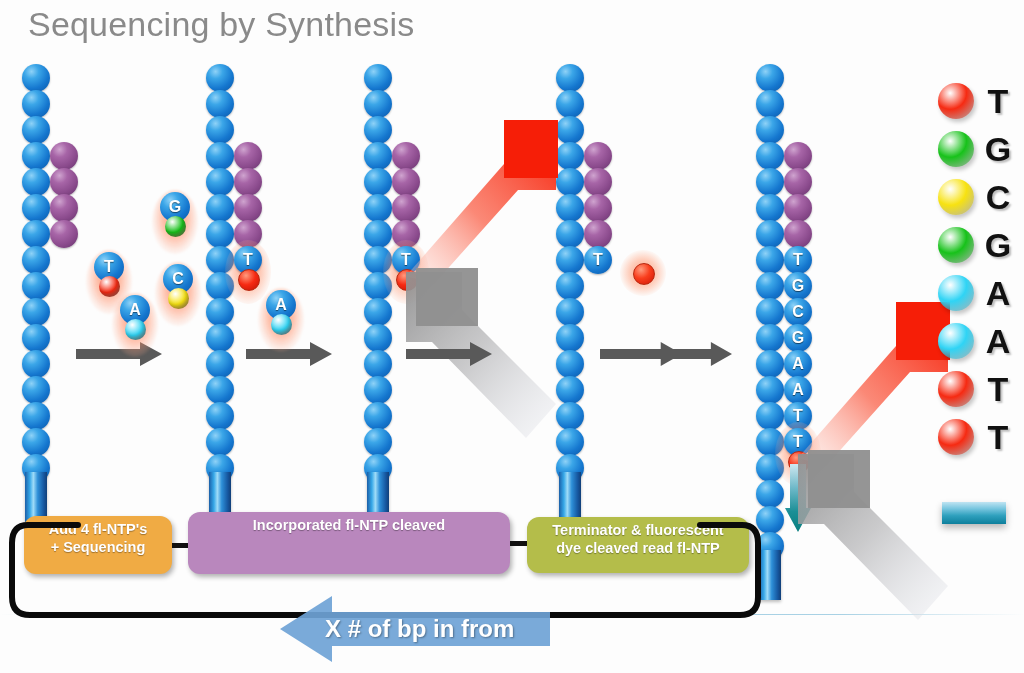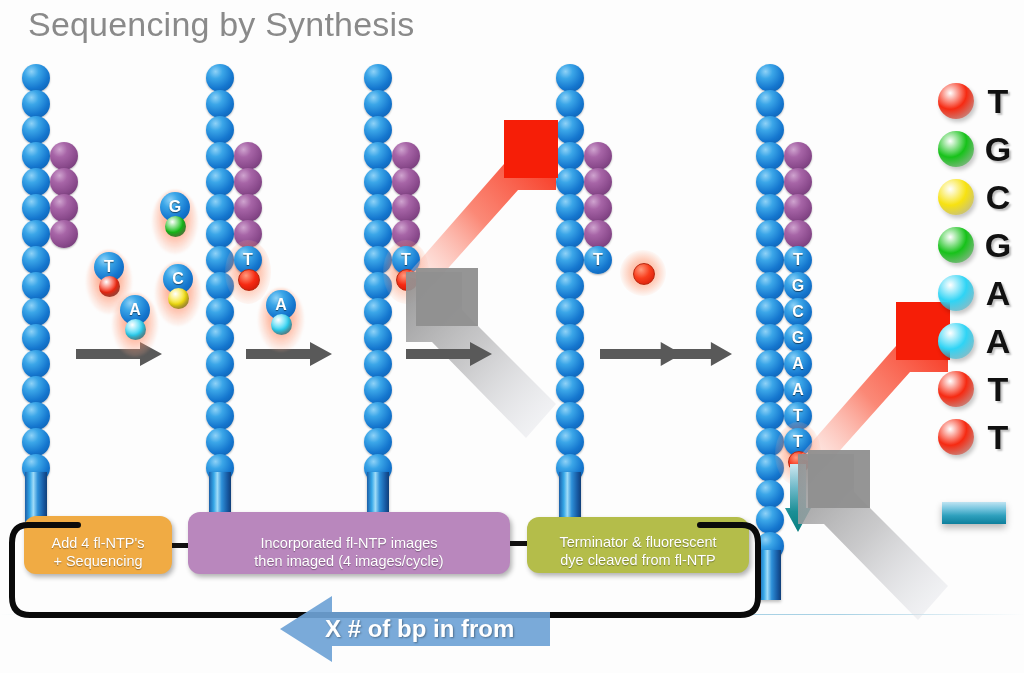--- a/index.html
+++ b/index.html
@@ -100,22 +100,22 @@
   }
   #legend-bar{
     position:absolute;left:4px;top:424px;width:64px;height:22px;
     background:linear-gradient(to bottom,#bfe4f2 0%,#78c6df 30%,#2fa0bd 62%,#0d7f9c 100%);
     box-shadow:0 4px 7px rgba(0,0,0,.28);
   }
 
   
   .stepbox{
     position:absolute;border-radius:12px;
-    display:flex;align-items:flex-end;justify-content:center;
-    text-align:center;color:#ffffff;font-weight:normal;
+    display:flex;align-items:flex-start;justify-content:center;
+    text-align:center;color:#ffffff;font-weight:bold;
     font-size:14.5px;line-height:1.25;
     box-shadow:2px 3px 5px rgba(0,0,0,.3);
     text-shadow:0 1px 1px rgba(0,0,0,.35);
     padding:4px 8px;box-sizing:border-box;
   }
   .connector{position:absolute;height:5px;background:#111;}
 
   
   #loop{position:absolute;left:0;top:505px;width:790px;height:168px;}
   #loop svg{display:block;}
@@ -455,25 +455,25 @@
       </div>
     <div id="legend-bar"></div>
   </div>
 
   <div id="steps-layer">
       <div class="stepbox" style="left: 24px; top: 516px; width: 148px; height: 58px; background: rgb(240, 171, 68);">
         <div><span>Add 4 fl-NTP's</span><br><span>+ Sequencing</span></div>
       </div>
       <div class="connector" style="left: 172px; top: 543px; width: 16px;"></div>
       <div class="stepbox" style="left: 188px; top: 512px; width: 322px; height: 62px; background: rgb(185, 135, 189);">
-        <div><span>Incorporated fl-NTP images</span><br><span>then imaged (4 images/cycle)</span></div>
+        <div><span>Incorporated fl-NTP cleaved</span><br></div>
       </div>
       <div class="connector" style="left: 510px; top: 541px; width: 17px;"></div>
       <div class="stepbox" style="left: 527px; top: 517px; width: 222px; height: 56px; background: rgb(180, 189, 74);">
-        <div><span>Terminator &amp; fluorescent</span><br><span>dye cleaved from fl-NTP</span></div>
+        <div><span>Terminator &amp; fluorescent</span><br><span>dye cleaved read fl-NTP</span></div>
       </div>
     </div>
 
   <div id="loop">
     <svg width="790" height="168" viewBox="0 0 790 168">
       <path d="M 78 20 L 28 20 Q 12 20 12 38 L 12 92 Q 12 110 30 110 L 740 110 Q 758 110 758 92 L 758 38 Q 758 20 742 20 L 700 20" fill="none" stroke="#0a0a0a" stroke-width="6" stroke-linecap="round"></path>
     </svg>
   </div>
 
   <div id="readarrow">

